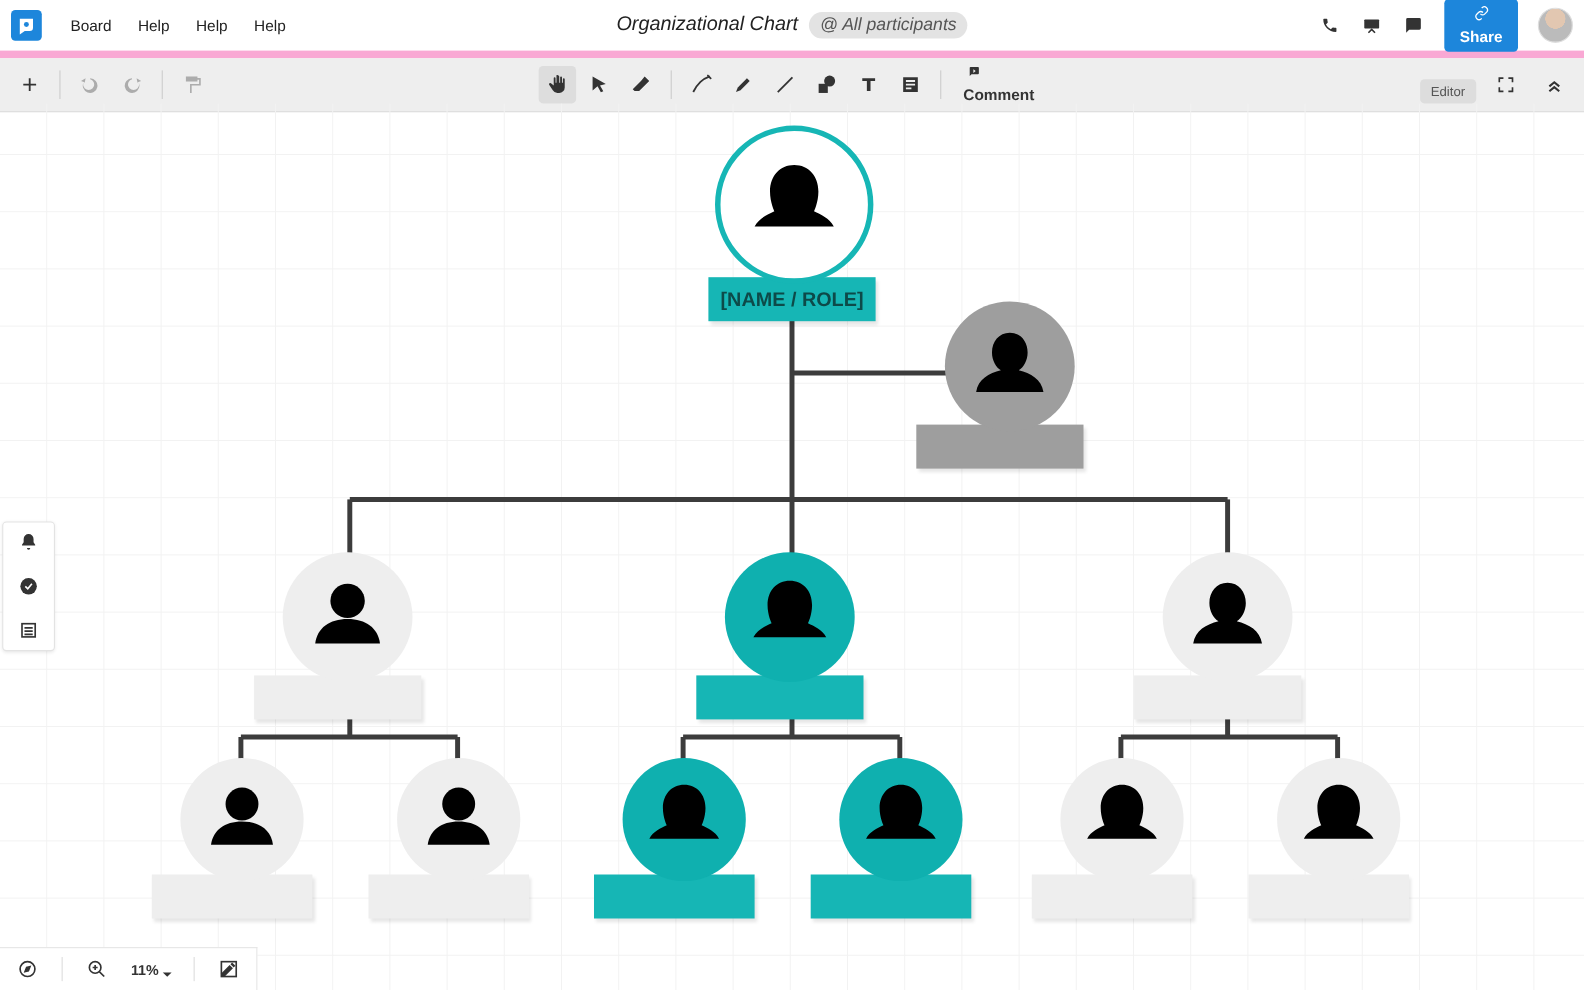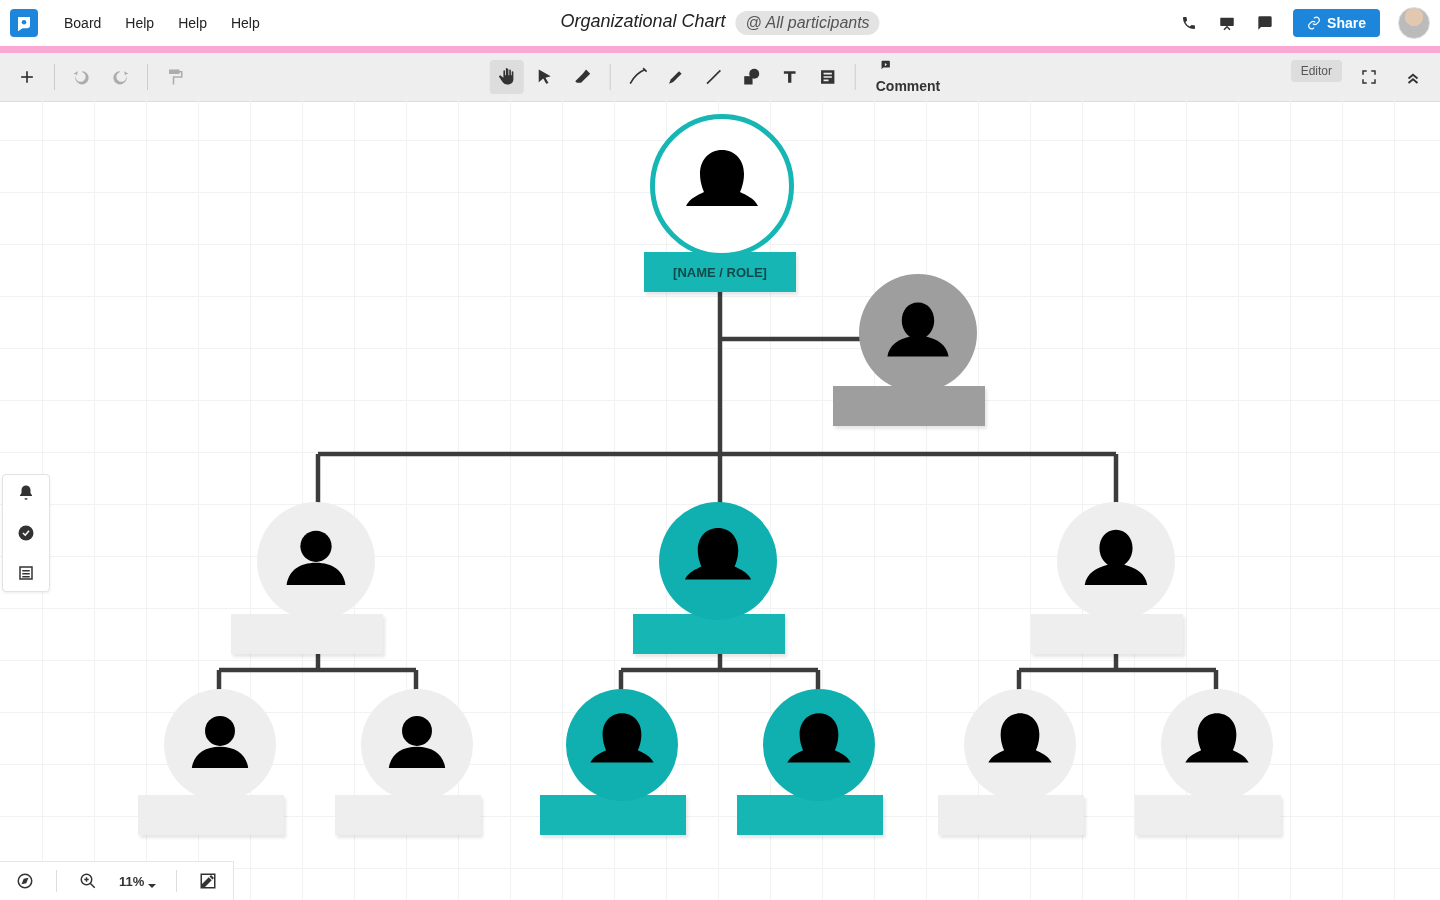--- a/index.html
+++ b/index.html
@@ -18,53 +18,53 @@
   html,body{margin:0;padding:0;width:1440px;height:900px;background:#fff;font-family:Arial,Helvetica,sans-serif;color:var(--text);overflow:hidden;}
   
   .menubar{position:relative;height:46px;display:flex;align-items:center;padding:0 10px;border-bottom:7px solid #f9a8d4;}
   .logo{width:28px;height:28px;background:var(--primary);border-radius:4px;display:flex;align-items:center;justify-content:center;margin-right:14px;}
   .logo svg{fill:#fff;}
   .menu-item{font-size:14px;color:#222;margin:0 12px;cursor:pointer;}
   .doc-title{position:absolute;left:50%;transform:translateX(-50%);font-size:18px;color:#222;display:flex;align-items:flex-start;gap:10px;font-style:italic;}
   .participants-pill{font-size:16px;background:#e3e3e3;color:#555;border-radius:12px;padding:3px 10px;cursor:pointer;}
   .menubar-right{position:absolute;right:10px;display:flex;align-items:center;gap:18px;}
   .menubar-right .icon{width:20px;height:20px;display:flex;align-items:center;justify-content:center;cursor:pointer;}
-  .share-btn{background:var(--primary);color:#fff;border:none;border-radius:4px;padding:6px 14px;font-size:14px;font-weight:bold;display:flex;align-items:center;gap:6px;cursor:pointer;}
+  .share-btn{background:var(--primary);color:#fff;border:none;border-radius:4px;padding:6px 14px;font-size:14px;font-weight:bold;display:flex;align-items:center;gap:6px;cursor:pointer;flex-direction:column;}
   .avatar{width:30px;height:30px;border-radius:50%;background:radial-gradient(circle at 50% 30%, #e2c7b1 35%, #bbb 36%);border:1px solid #ddd;}
   
   
   .toolbar{position:relative;height:48px;background:var(--toolbar);display:flex;align-items:center;padding:0 10px;border-bottom:1px solid #ddd;}
   .tb-left{display:flex;align-items:center;gap:4px;}
   .tb-btn{width:34px;height:34px;display:flex;align-items:center;justify-content:center;border:none;background:transparent;cursor:pointer;color:#444;border-radius:4px;}
   .tb-btn.disabled{opacity:.35;cursor:default;}
   .tb-sep{width:1px;height:26px;background:#ccc;margin:0 6px;}
   .tb-center{position:absolute;left:50%;transform:translateX(-50%);display:flex;align-items:center;gap:4px;}
   .tb-btn.active{background:#ddd;}
   .comment-btn{display:flex;align-items:flex-start;gap:8px;padding:0 10px;height:34px;border:none;background:transparent;font-size:14px;font-weight:bold;color:#333;cursor:pointer;flex-direction:column;}
-  .tb-right{position:absolute;right:10px;display:flex;align-items:flex-start;gap:10px;}
+  .tb-right{position:absolute;right:10px;display:flex;align-items:flex-end;gap:10px;}
   .role-pill{font-size:12px;background:#ddd;color:#555;border-radius:4px;padding:4px 10px;cursor:pointer;}
   
   
   .canvas-wrap{position:absolute;top:94px;left:0;right:0;bottom:0;overflow:hidden;}
   .grid-bg{position:absolute;inset:0;
     background-image:
       linear-gradient(to right, #f2f2f2 1px, transparent 1px),
       linear-gradient(to bottom, #f2f2f2 1px, transparent 1px);
     background-size:52px 52px;
     background-position:-10px -6px;
   }
   svg.connectors{position:absolute;inset:0;}
   
   .node{position:absolute;}
   .head{border-radius:50%;position:relative;display:flex;align-items:center;justify-content:center;box-shadow:0 0 0 0 rgba(0,0,0,0);}
   .head-outline{border:5px solid var(--teal);background:#fff;}
   .head-fill-teal{background:var(--teal-strong);}
   .head-fill-light{background:var(--light);}
   .head-fill-gray{background:var(--gray);}
-  .label-bar{margin-top:-6px;height:40px;display:flex;align-items:center;justify-content:center;font-size:13px;font-weight:600;color:#0d4a49;box-shadow:2px 3px 3px rgba(0,0,0,.10);}
+  .label-bar{margin-top:-6px;height:40px;display:flex;align-items:center;justify-content:center;font-size:18px;font-weight:600;color:#0d4a49;box-shadow:2px 3px 3px rgba(0,0,0,.10);}
   .lb-teal{background:var(--teal);}
   .lb-light{background:var(--light);}
   .lb-gray{background:var(--gray);}
   
   
   .side-panel{position:absolute;left:2px;top:380px;width:46px;border:1px solid #e3e3e3;background:#fff;border-radius:4px;box-shadow:0 1px 3px rgba(0,0,0,.08);display:flex;flex-direction:column;align-items:center;padding:8px 0;gap:20px;}
   .side-panel .icon{width:20px;height:20px;display:flex;align-items:center;justify-content:center;cursor:pointer;}
   
   
   .bottombar{position:absolute;left:0;bottom:0;height:38px;background:#fff;border-top:1px solid #e5e5e5;border-right:1px solid #e5e5e5;display:flex;align-items:center;padding:0 8px;gap:8px;}

